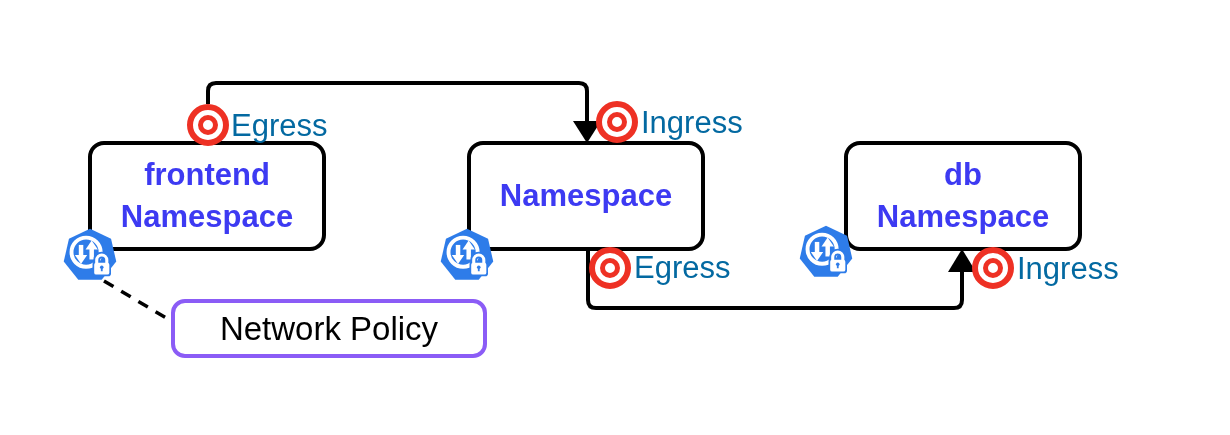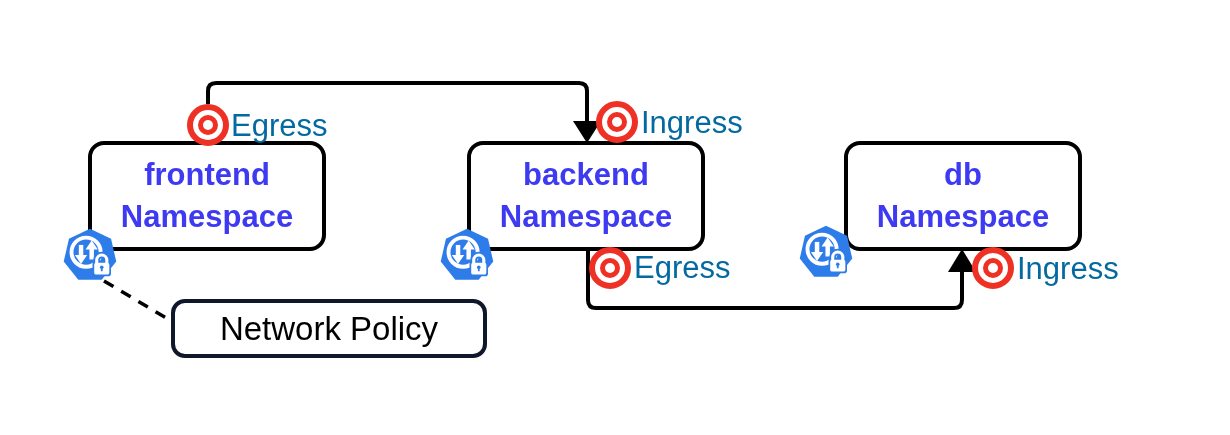--- a/index.html
+++ b/index.html
@@ -16,21 +16,21 @@
     display:flex;flex-direction:column;align-items:center;justify-content:center;
     z-index:1;
   }
   .ns-line{
     color:#3d3af2;font-weight:bold;font-size:31px;line-height:42px;
     white-space:nowrap;text-align:center;
   }
 
   .np-box{
     position:absolute;left:171px;top:299px;width:316px;height:59px;box-sizing:border-box;
-    background:#fff;border:4px solid #0f172a;border-radius:14px;
+    background:#fff;border:4px solid #8b5cf6;border-radius:14px;
     display:flex;align-items:center;justify-content:center;z-index:1;
   }
   .np-label{font-size:33px;color:#000;white-space:nowrap;}
 
   .marker{
     position:absolute;width:42px;height:42px;box-sizing:border-box;
     border:6px solid #ee3124;border-radius:50%;background:#fff;
     display:flex;align-items:center;justify-content:center;z-index:2;
   }
   .marker-inner{
@@ -59,21 +59,20 @@
     <polygon points="962,249 948,272 976,272" fill="#000"></polygon>
 
     <path d="M104,281 L168,319" fill="none" stroke="#000" stroke-width="3.5" stroke-dasharray="11,9"></path>
   </svg>
 
   <div class="ns-box" style="left:88px;top:141px">
     <div class="ns-line">frontend</div>
     <div class="ns-line">Namespace</div>
   </div>
   <div class="ns-box" style="left:467px;top:141px">
-    <div class="ns-line">backend</div>
     <div class="ns-line">Namespace</div>
   </div>
   <div class="ns-box" style="left:844px;top:141px">
     <div class="ns-line">db</div>
     <div class="ns-line">Namespace</div>
   </div>
 
   <div class="np-box">
     <div class="np-label">Network Policy</div>
   </div>

